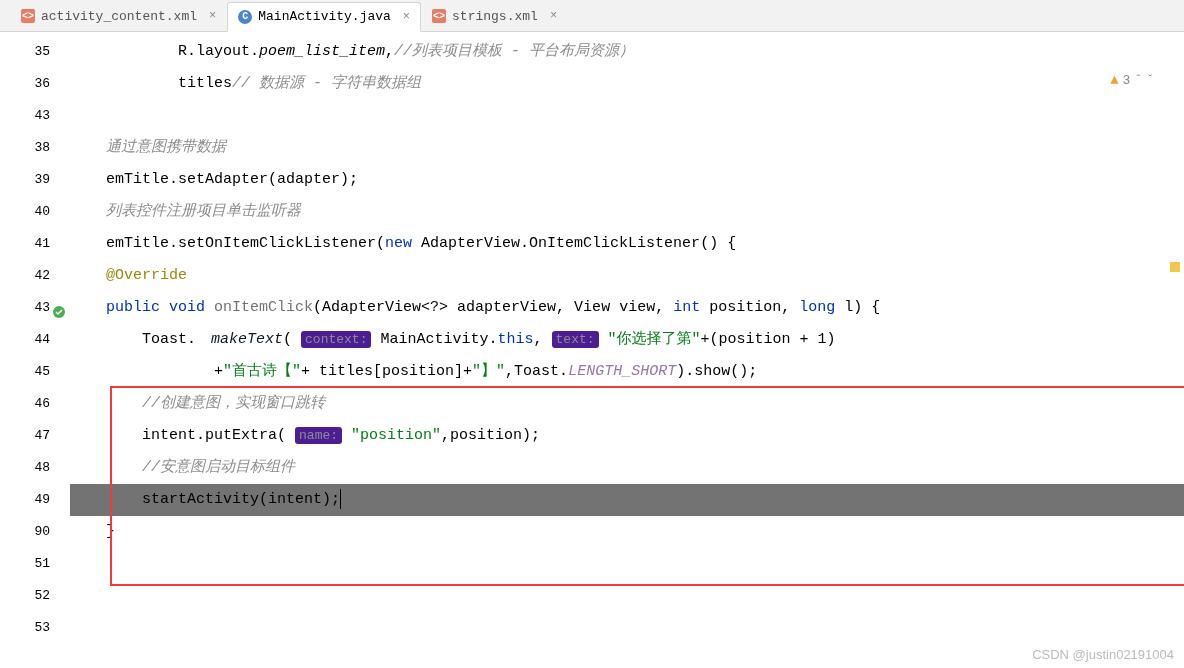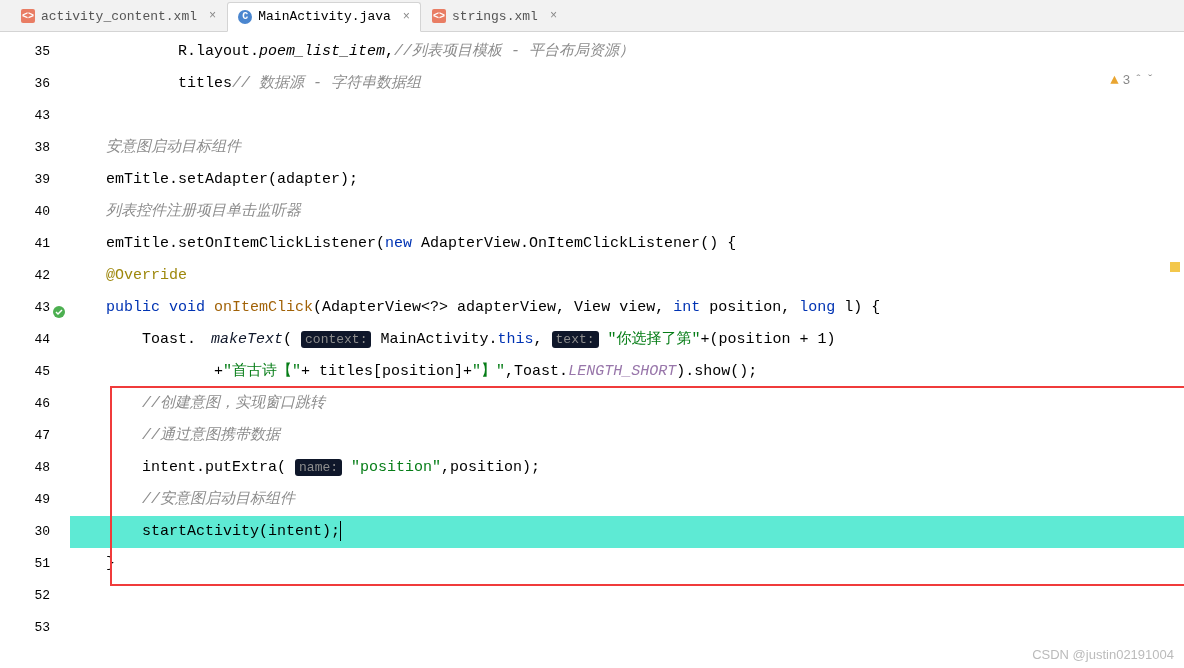--- a/index.html
+++ b/index.html
@@ -73,29 +73,29 @@
   padding-top: 4px;
   position: relative;
   overflow: hidden;
 }
 .code-line {
   height: 32px;
   line-height: 32px;
   white-space: pre;
   font-size: 15px;
 }
-.code-line.hl { background: #5eead4; }
+.code-line.hl { background: #737373; }
 .kw { color: #0033b3; font-weight: normal; }
-.method { color: #a16207; }
+.method { color: #737373; }
 .method-i { color: #0f172a; font-style: italic; margin-left: 15px; }
 .field-i { color: #9876aa; font-style: italic; }
 .comment { color: #8c8c8c; font-style: italic; }
 .str { color: #067d17; }
 .ann { color: #9e880d; }
-.hint { color: #8d8d8d; background: #0f172a; padding: 1px 4px; border-radius: 3px; font-style: normal; font-size: 13px; }
+.hint { color: #8d8d8d; background: #4c1d95; padding: 1px 4px; border-radius: 3px; font-style: normal; font-size: 13px; }
 .ident { color: #000; margin-top: 36px; }
 .purple { color: #000000; font-style: italic; }
 .type { color: #000; }
 .red-box {
   position: absolute;
   border: 2px solid #f03b3b;
   left: 40px;
   top: 354px;
   width: 1085px;
   height: 200px;
@@ -175,40 +175,39 @@
             <path d="M4 7 l2 2 l4 -4" stroke="#fff" stroke-width="1.5" fill="none"></path>
           </svg>
       </span>
     </div>
     <div class="gutter-line">44</div>
     <div class="gutter-line">45</div>
     <div class="gutter-line">46</div>
     <div class="gutter-line">47</div>
     <div class="gutter-line">48</div>
     <div class="gutter-line">49</div>
-    <div class="gutter-line">30</div>
+    <div class="gutter-line">90</div>
     <div class="gutter-line">51</div>
     <div class="gutter-line">52</div>
     <div class="gutter-line">53</div>
   </div>
 
   <div class="code-area">
     <div class="code-line">            <span class="ident">R.layout.</span><span class="purple">poem_list_item</span><span>,</span><span class="comment">//列表项目模板 - 平台布局资源）</span></div>
     <div class="code-line">            <span class="ident">titles</span><span class="comment">// 数据源 - 字符串数据组</span></div>
     <div class="code-line"></div>
-    <div class="code-line">    <span class="comment">安意图启动目标组件</span></div>
+    <div class="code-line">    <span class="comment">通过意图携带数据</span></div>
     <div class="code-line">    <span class="ident">emTitle.setAdapter(adapter);</span></div>
     <div class="code-line">    <span class="comment">列表控件注册项目单击监听器</span></div>
     <div class="code-line">    <span class="ident">emTitle.setOnItemClickListener(</span><span class="kw">new</span><span class="ident"> AdapterView.OnItemClickListener() {</span></div>
     <div class="code-line">    <span class="ann">@Override</span></div>
     <div class="code-line">    <span class="kw">public void</span><span class="method"> onItemClick</span><span class="type">(AdapterView&lt;?&gt; adapterView, View view, </span><span class="kw">int</span><span> position, </span><span class="kw">long</span><span> l) {</span></div>
     <div class="code-line">        <span class="ident">Toast.</span><span class="method-i">makeText</span><span>( </span><span class="hint">context:</span><span> MainActivity.</span><span class="kw">this</span><span>, </span><span class="hint">text:</span><span> </span><span class="str">"你选择了第"</span><span>+(position + 1)</span></div>
     <div class="code-line">                <span>+</span><span class="str">"首古诗【"</span><span>+ titles[position]+</span><span class="str">"】"</span><span>,Toast.</span><span class="field-i">LENGTH_SHORT</span><span>).show();</span></div>
     <div class="code-line">        <span class="comment">//创建意图，实现窗口跳转</span></div>
-    <div class="code-line">        <span class="comment">//通过意图携带数据</span></div>
     <div class="code-line">        <span>intent.putExtra( </span><span class="hint">name:</span><span> </span><span class="str">"position"</span><span>,position);</span></div>
     <div class="code-line">        <span class="comment">//安意图启动目标组件</span></div>
     <div class="code-line hl">        <span>startActivity(intent);</span><span class="caret"></span></div>
     <div class="code-line">    <span>}</span></div>
     <div class="code-line"></div>
 
     <div class="red-box"></div>
   </div>
 
   <div class="warn-badge">

